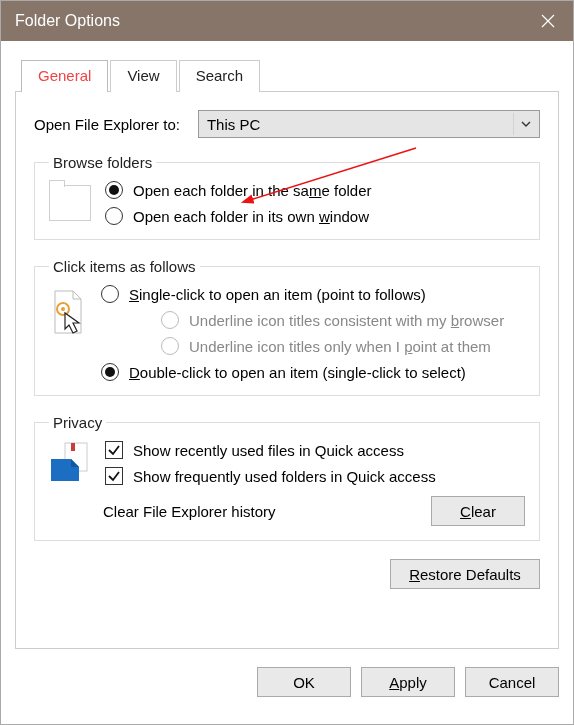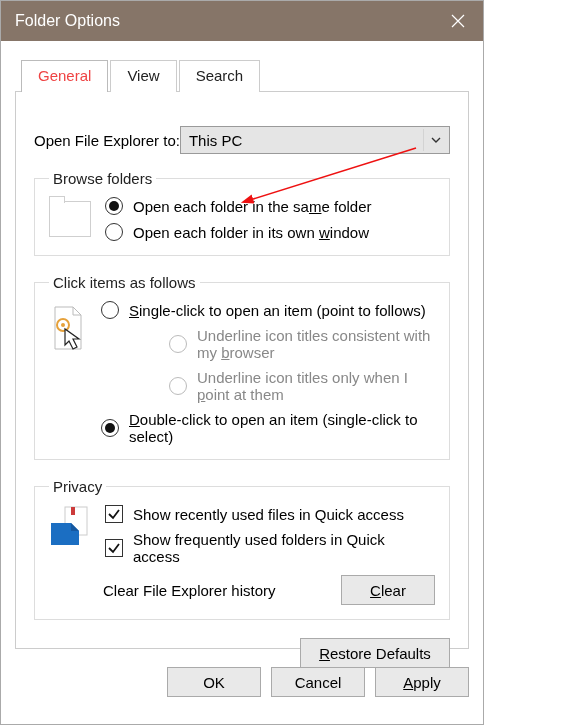--- a/index.html
+++ b/index.html
@@ -7,21 +7,21 @@
     margin: 0;
     font-family: "Segoe UI", Tahoma, sans-serif;
     font-size: 15px;
     background: #fff;
     color: #000;
     width: 574px;
     height: 725px;
     overflow: hidden;
   }
   .window {
-    width: 484px;
+    width: 574px;
     height: 725px;
     background: #fff;
     position: relative;
     border: 1px solid #aaa;
   }
   .titlebar {
     height: 40px;
     background: #867568;
     color: #fff;
     display: flex;
@@ -67,23 +67,22 @@
   .content {
     border: 1px solid #ccc;
     margin: 0 14px 0 14px;
     padding: 18px 18px 18px 18px;
     position: relative;
     height: 558px;
   }
   .row-open {
     display: flex;
     align-items: center;
-    gap: 0;
+    gap: 18px;
     margin-bottom: 16px;
-    margin-top: 16px;
   }
   .dropdown {
     flex: 1;
     height: 28px;
     border: 1px solid #9a9a9a;
     background: #e5e5e5;
     display: flex;
     align-items: center;
     padding: 0 8px;
     position: relative;
@@ -133,21 +132,21 @@
     border:1px solid #cfcfcf;
     border-bottom:none;
     background:#fff;
   }
   .options { flex: 1; display:flex; flex-direction:column; gap:8px; }
   .radio, .check, .subradio {
     display: flex;
     align-items: center;
     gap: 10px;
   }
-  .subradio { margin-left: 28px; color:#888;padding-left:40px; }
+  .subradio { margin-left: 20px; color:#888;padding-left:40px; }
   .radio-circle, .sub-circle {
     width: 18px;
     height: 18px;
     border: 1.5px solid #333;
     border-radius: 50%;
     flex: none;
     position: relative;
     background:#fff;
   }
   .sub-circle { border-color:#bbb; }
@@ -343,20 +342,20 @@
         </div>
     </div>
 
   </div>
 
   <div class="footer">
     <div class="btn">
         <span>OK</span>
       </div>
     <div class="btn">
+        <span><span class="underline-letter">A</span><span>pply</span></span>
+      </div>
+    <div class="btn">
         <span>Cancel</span>
       </div>
-    <div class="btn">
-        <span><span class="underline-letter">A</span><span>pply</span></span>
-      </div>
   </div>
 
 </div>
 
 </body></html>

